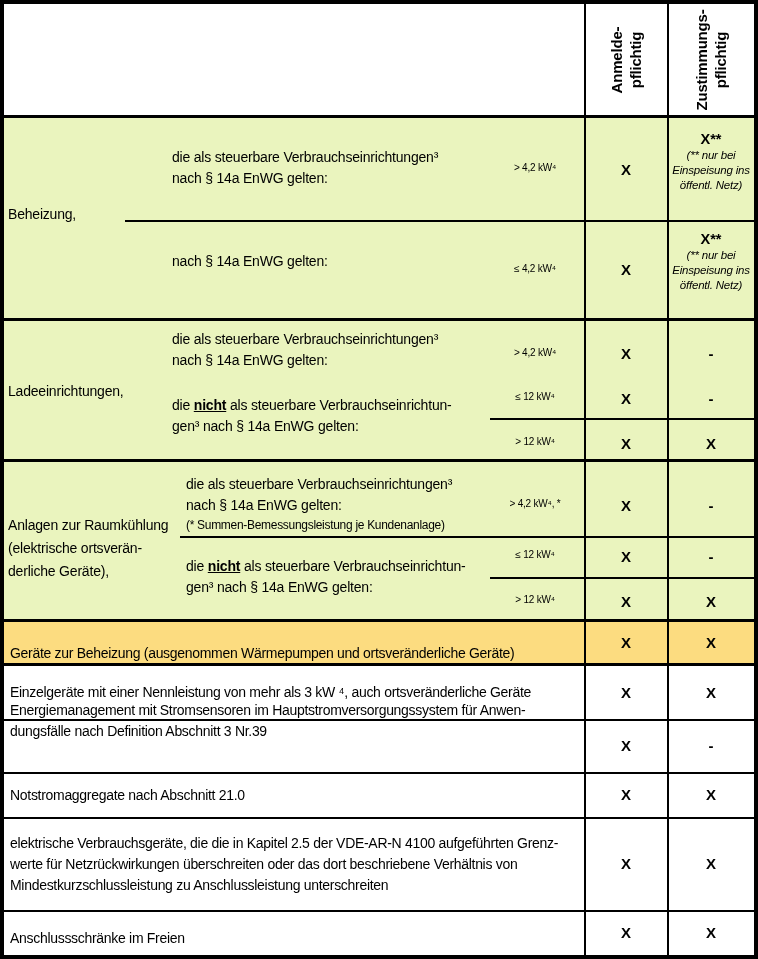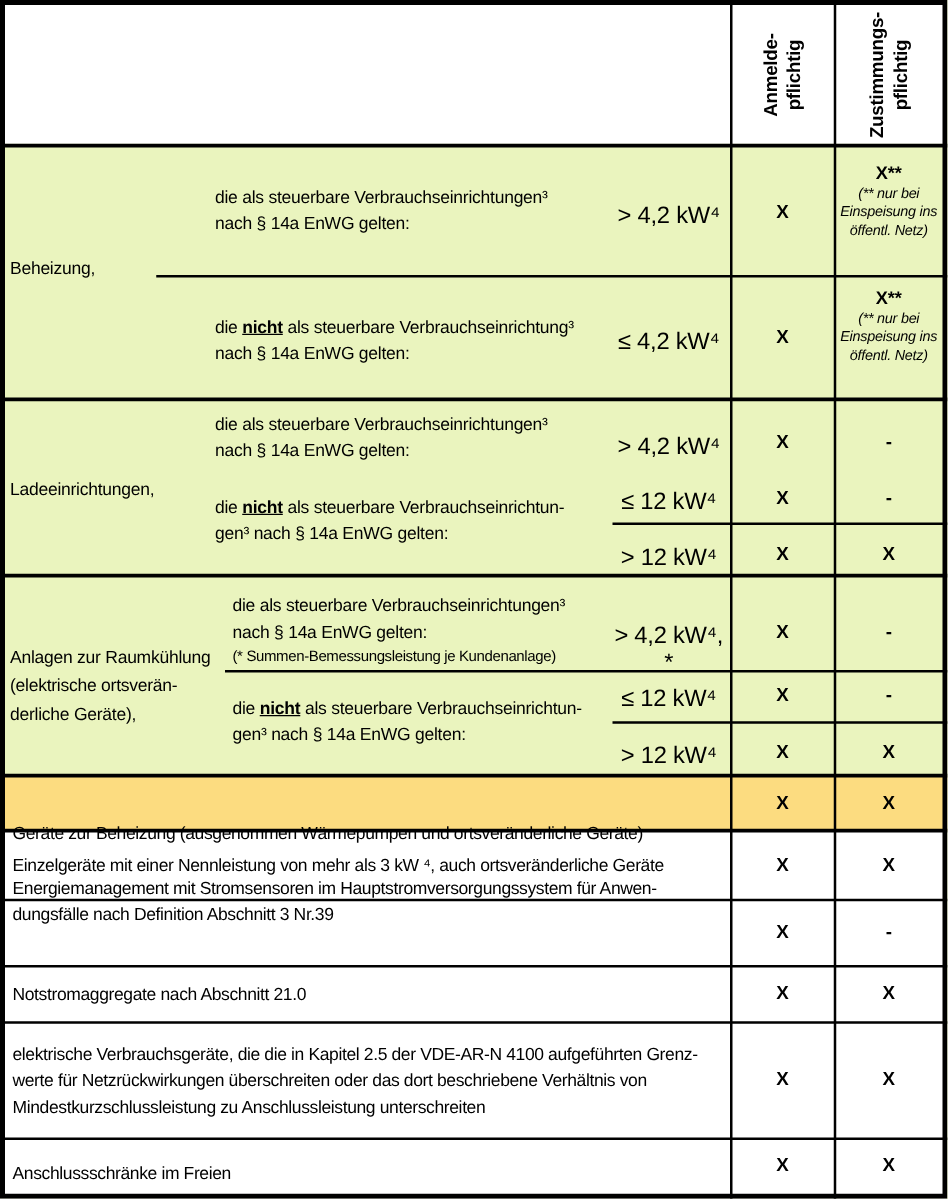--- a/index.html
+++ b/index.html
@@ -19,21 +19,21 @@
   .bg.orange{background:var(--heating_orange);}
   .vline{position:absolute;top:0;height:959px;width:2px;background:var(--border);}
   .hline{position:absolute;left:0;width:758px;background:var(--border);}
   .pline{position:absolute;height:1.5px;background:var(--border);}
   .outer{position:absolute;left:0;top:0;width:758px;height:959px;
          border:4px solid var(--border);box-sizing:border-box;pointer-events:none;}
   .lbl{position:absolute;font-size:14px;letter-spacing:-0.2px;line-height:23px;}
   .desc{position:absolute;font-size:14px;letter-spacing:-0.2px;line-height:21px;}
   .small{font-size:12px;letter-spacing:-0.3px;line-height:19px;}
   .kw{position:absolute;left:487px;width:96px;text-align:center;
-      font-size:19px;letter-spacing:-0.2px;}
+      font-size:10px;letter-spacing:-0.2px;}
   .xcell{position:absolute;text-align:center;font-weight:bold;font-size:15px;}
   .xcell.a{left:585px;width:82px;}
   .xcell.z{left:668px;width:86px;}
   .zblock{position:absolute;left:669px;width:84px;text-align:center;}
   .zblock .xx{font-weight:bold;font-size:14.5px;line-height:17px;}
   .zblock .note{font-style:italic;font-size:11.5px;line-height:15px;
                 letter-spacing:-0.2px;padding:0 3px;}
   .nb{font-weight:bold;text-decoration:underline;}
   .hdrcell{position:absolute;top:4px;height:111px;display:flex;
            align-items:center;justify-content:center;}
@@ -89,21 +89,20 @@
     <div>nach § 14a EnWG gelten:</div>
   </div>
   <div class="kw" style="top:162px">&gt; 4,2 kW⁴</div>
   <div class="xcell a" style="top:161px">X</div>
   <div class="zblock" style="top:131px">
     <div class="xx">X**</div>
     <div class="note">(** nur bei Einspeisung ins öffentl. Netz)</div>
   </div>
 
   <div class="desc" style="left:172px;top:251px">
-    <div><span>die </span><span class="nb">nicht</span><span> als steuerbare Verbrauchseinrichtung³</span></div>
     <div>nach § 14a EnWG gelten:</div>
   </div>
   <div class="kw" style="top:263px">≤ 4,2 kW⁴</div>
   <div class="xcell a" style="top:261px">X</div>
   <div class="zblock" style="top:231px">
     <div class="xx">X**</div>
     <div class="note">(** nur bei Einspeisung ins öffentl. Netz)</div>
   </div>
 
   <div class="lbl" style="left:8px;top:380px">Ladeeinrichtungen,</div>
@@ -146,21 +145,21 @@
     <div><span>die </span><span class="nb">nicht</span><span> als steuerbare Verbrauchseinrichtun-</span></div>
     <div>gen³ nach § 14a EnWG gelten:</div>
   </div>
   <div class="kw" style="top:549px">≤ 12 kW⁴</div>
   <div class="xcell a" style="top:548px">X</div>
   <div class="xcell z" style="top:548px">-</div>
   <div class="kw" style="top:594px">&gt; 12 kW⁴</div>
   <div class="xcell a" style="top:593px">X</div>
   <div class="xcell z" style="top:593px">X</div>
 
-  <div class="srow" style="top:644px;height:44px">
+  <div class="srow" style="top:631px;height:44px">
     <div class="inner">
       <div class="line">Geräte zur Beheizung (ausgenommen Wärmepumpen und ortsveränderliche Geräte)</div>
     </div>
   </div>
   <div class="xcell a" style="top:634px">X</div>
   <div class="xcell z" style="top:634px">X</div>
 
   <div class="srow" style="top:666px;height:53px">
     <div class="inner">
       <div class="line">Einzelgeräte mit einer Nennleistung von mehr als 3 kW ⁴, auch ortsveränderliche Geräte</div>

